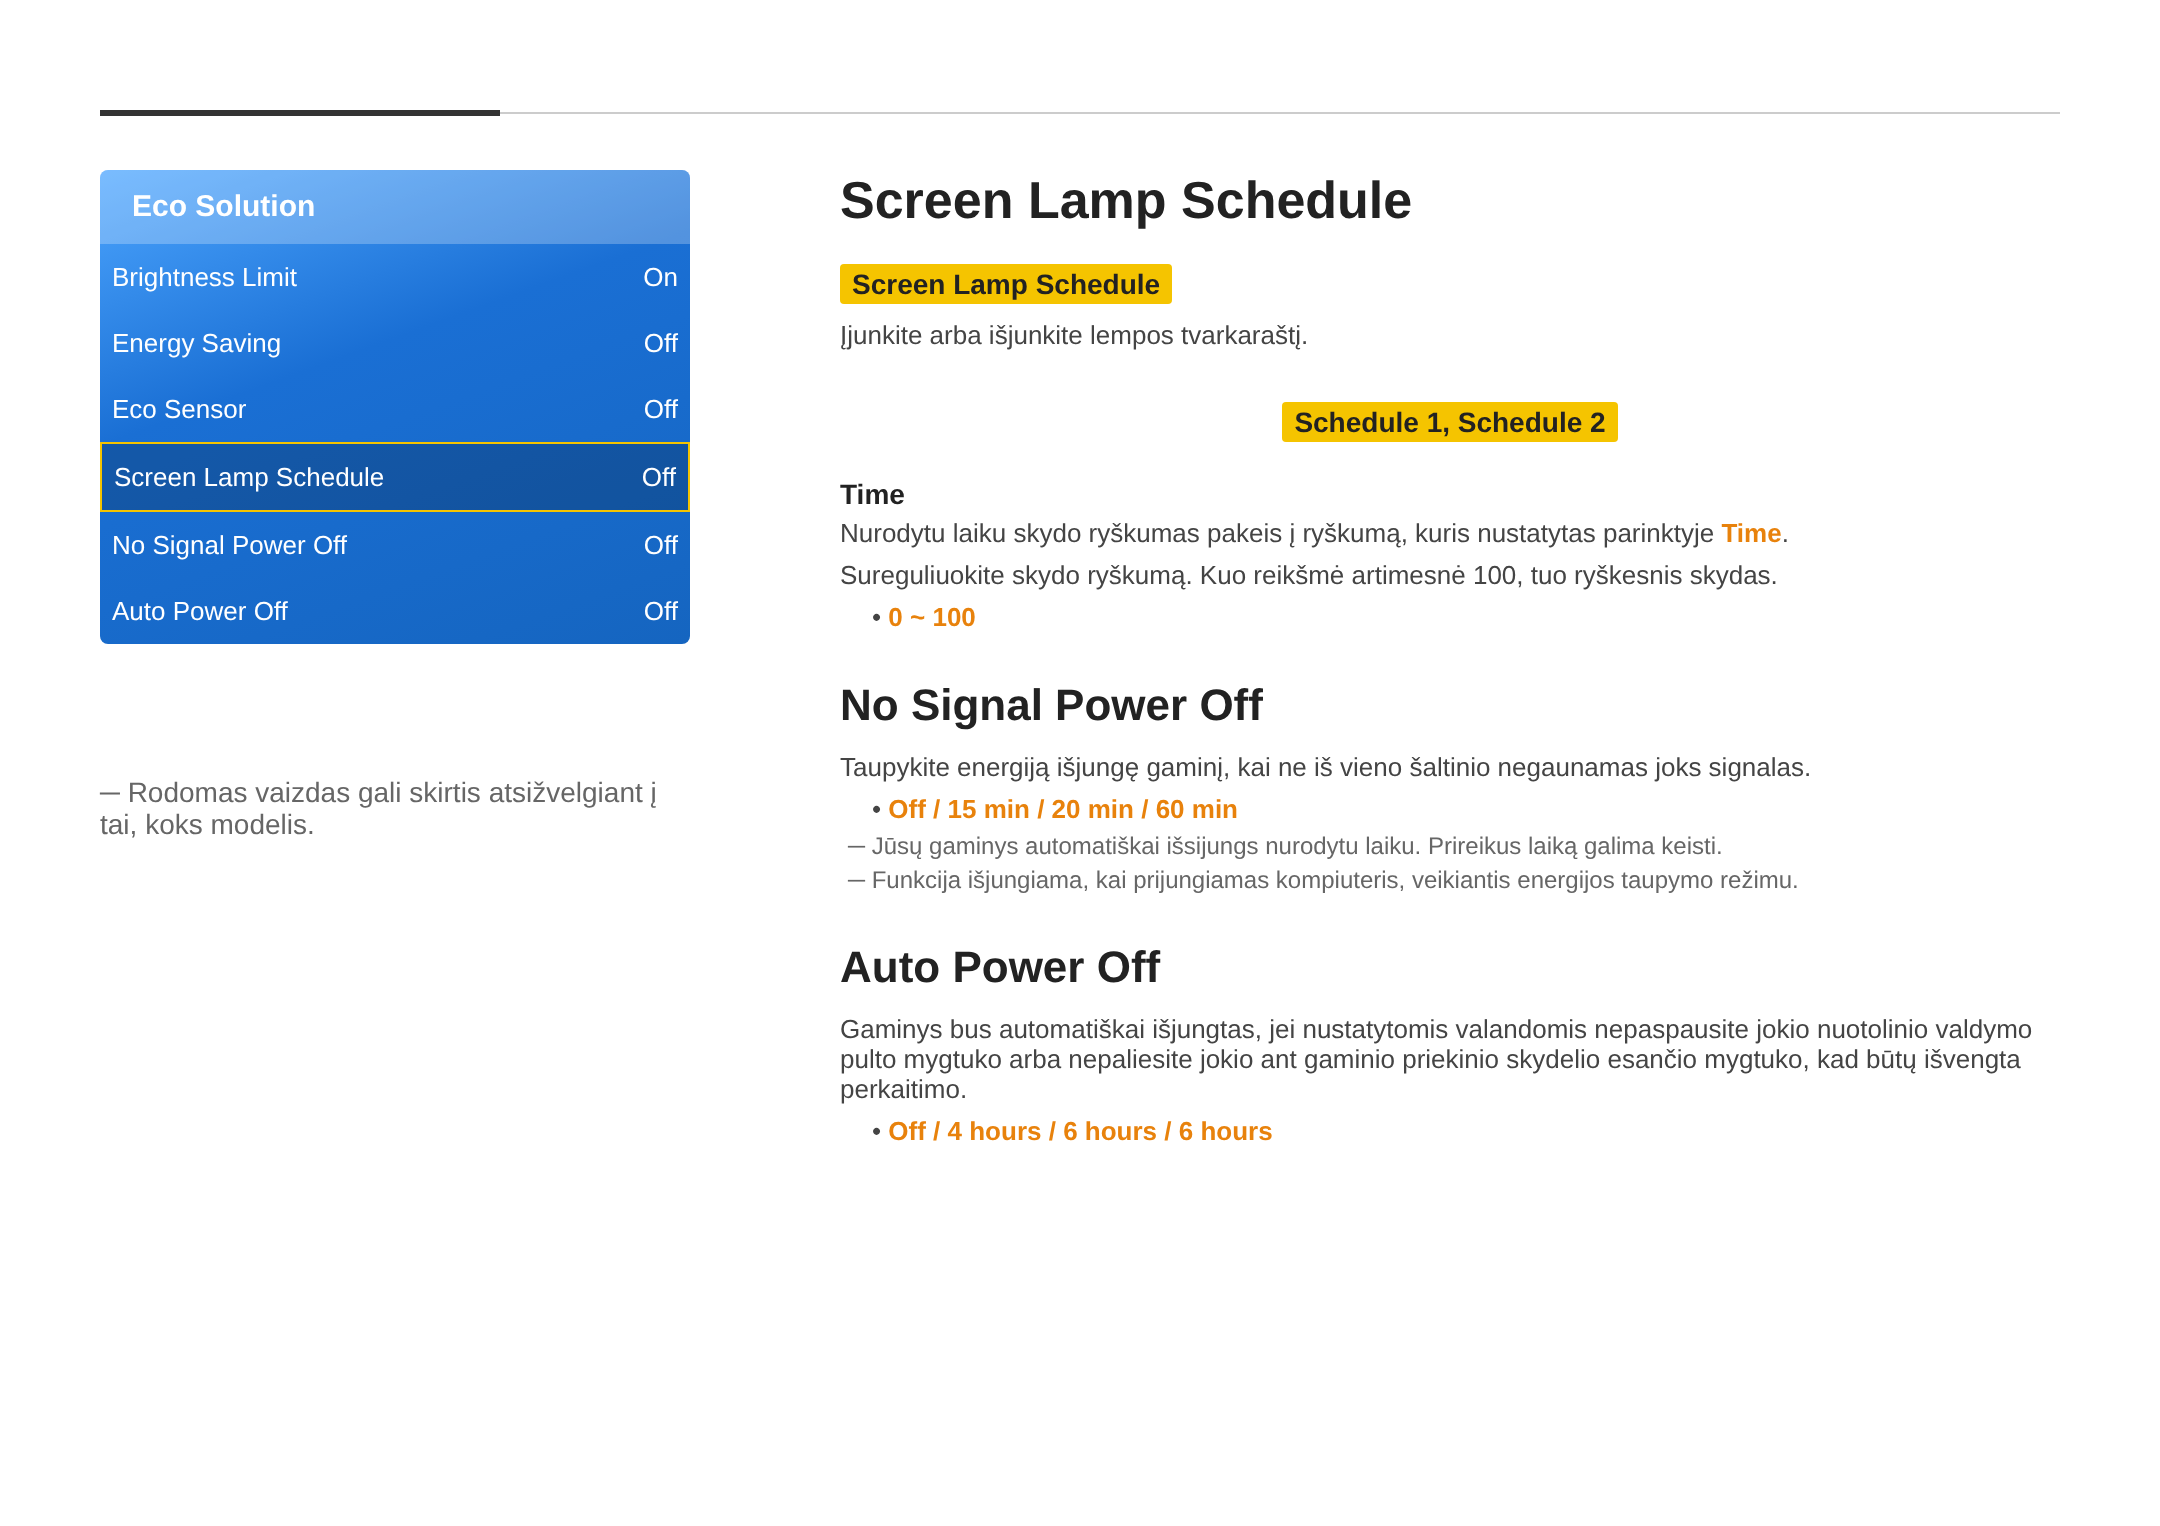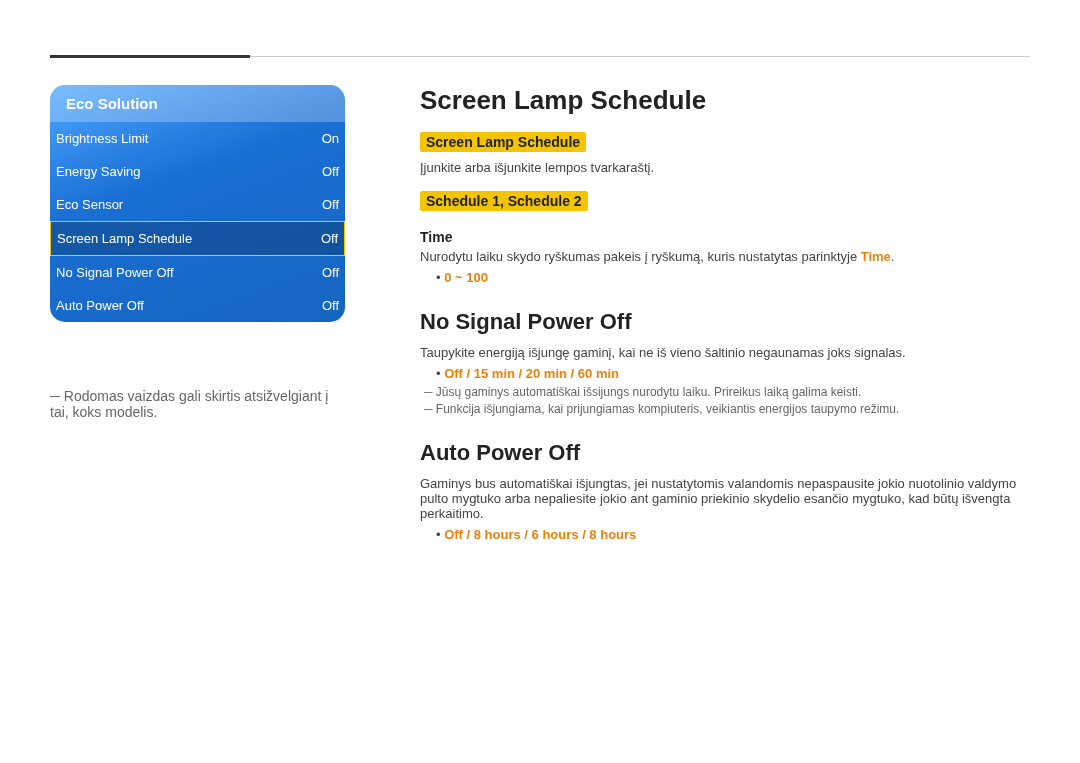--- a/index.html
+++ b/index.html
@@ -35,21 +35,21 @@
       background: #ccc;
     }
 
     
     .sidebar {
       position: absolute;
       top: 85px;
       left: 50px;
       width: 295px;
       background: linear-gradient(160deg, #4da6ff 0%, #1a6fd4 40%, #1565c0 100%);
-      border-radius: 15px;
+      border-radius: 4px;
       padding: 0;
       overflow: hidden;
     }
     .sidebar-header {
       background: rgba(255,255,255,0.25);
       padding: 10px 16px;
       color: #fff;
       font-size: 15px;
       font-weight: bold;
     }
@@ -211,29 +211,30 @@
 
 <div class="main-content">
 
   <div>
     <div class="section-title">Screen Lamp Schedule</div>
 
     <div class="yellow-highlight">Screen Lamp Schedule</div>
 
     <div class="desc-text">Įjunkite arba išjunkite lempos tvarkaraštį.</div>
 
-    <div style="margin-top: 16px;">
+    <div style="margin-top: 26px; text-align: center;">
       <div class="yellow-highlight">Schedule 1, Schedule 2</div>
     </div>
 
     <div class="sub-heading">Time</div>
     <div class="desc-text">
       Nurodytu laiku skydo ryškumas pakeis į ryškumą, kuris nustatytas parinktyje <span class="orange-text">Time</span>.
     </div>
 
+    <div class="desc-text">Sureguliuokite skydo ryškumą. Kuo reikšmė artimesnė 100, tuo ryškesnis skydas.</div>
     <div class="bullet-item">
       <span class="orange-text">0 ~ 100</span>
     </div>
   </div>
 
   <div class="section-gap">
     <div class="section-title-2">No Signal Power Off</div>
 
     <div class="desc-text">Taupykite energiją išjungę gaminį, kai ne iš vieno šaltinio negaunamas joks signalas.</div>
     <div class="bullet-item">
@@ -241,17 +242,17 @@
     </div>
     <div class="note-item">Jūsų gaminys automatiškai išsijungs nurodytu laiku. Prireikus laiką galima keisti.</div>
     <div class="note-item">Funkcija išjungiama, kai prijungiamas kompiuteris, veikiantis energijos taupymo režimu.</div>
   </div>
 
   <div class="section-gap">
     <div class="section-title-2">Auto Power Off</div>
 
     <div class="desc-text">Gaminys bus automatiškai išjungtas, jei nustatytomis valandomis nepaspausite jokio nuotolinio valdymo pulto mygtuko arba nepaliesite jokio ant gaminio priekinio skydelio esančio mygtuko, kad būtų išvengta perkaitimo.</div>
     <div class="bullet-item">
-      <span class="orange-text">Off / 8 hours / 6 hours / 8 hours</span>
+      <span class="orange-text">Off / 4 hours / 6 hours / 6 hours</span>
     </div>
   </div>
 
 </div>
 
 </body></html>

